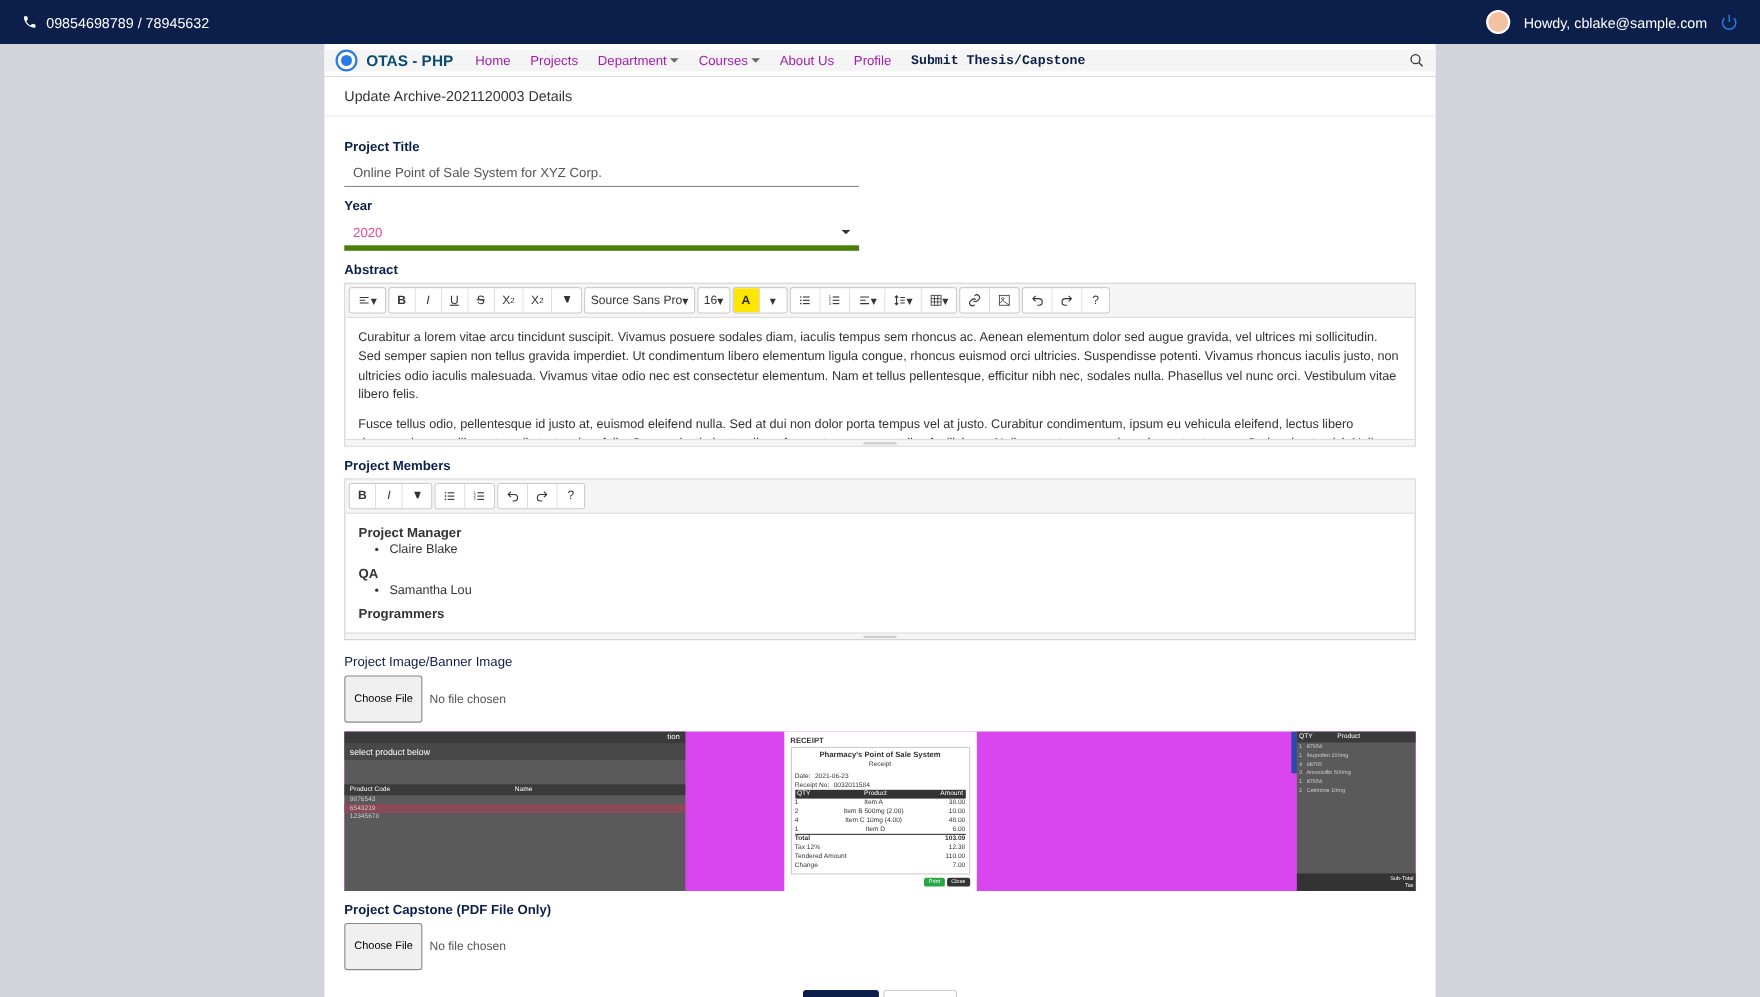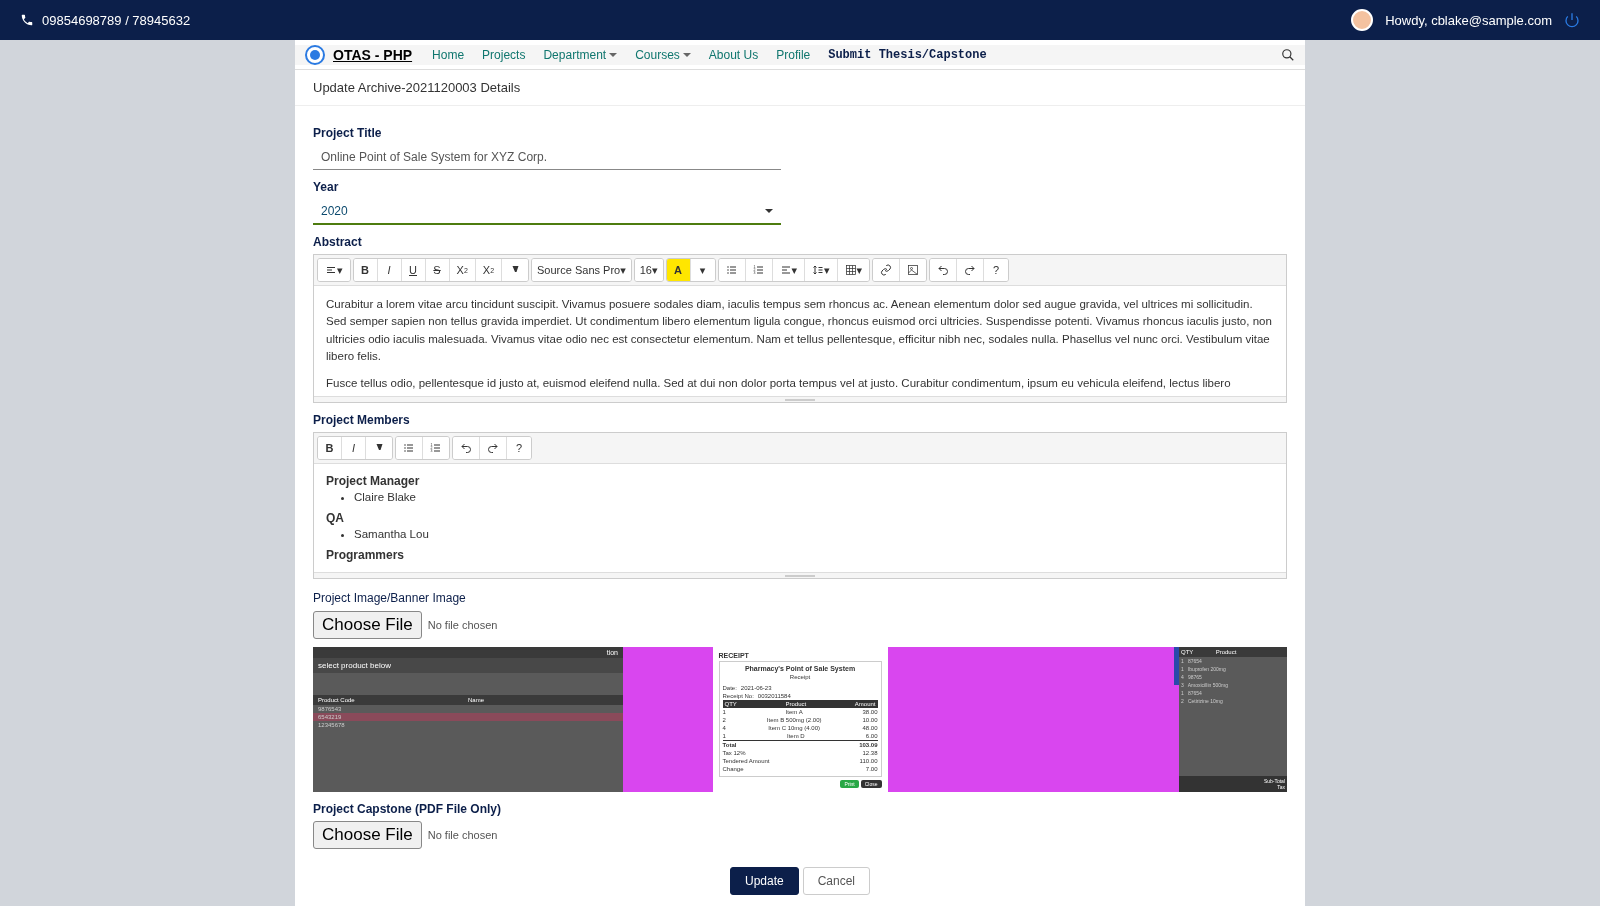--- a/index.html
+++ b/index.html
@@ -8,51 +8,51 @@
 .topbar-left { display: flex; align-items: center; gap: 8px; }
 .topbar-right { display: flex; align-items: center; gap: 12px; }
 .avatar-circle { width: 22px; height: 22px; border-radius: 50%; background: #f4c2a0; border: 2px solid #fff; }
 .phone-icon { width: 14px; height: 14px; fill: #fff; }
 .power-icon { width: 16px; height: 16px; stroke: #2a7ae2; fill: none; stroke-width: 2; }
 .main-wrap { background: #d1d5db; padding: 0; }
 .navbar { background: #f8f9fa; border-bottom: 1px solid #ddd; height: 30px; display: flex; align-items: center; padding: 0 0; max-width: 1010px; margin: 0 auto; position: relative; background: #fff; }
 .navbar-inner { display: flex; align-items: center; width: 100%; padding: 0 10px; background: #f5f5f5; }
 .logo-circle { width: 20px; height: 20px; border-radius: 50%; background: #fff; border: 2px solid #2a7ae2; display: inline-flex; align-items: center; justify-content: center; margin-right: 8px; }
 .logo-inner { width: 10px; height: 10px; border-radius: 50%; background: #2a7ae2; }
-.brand { font-weight: bold; color: #000000; font-size: 14px; margin-right: 20px; text-decoration: underline; }
+.brand { font-weight: bold; color: #0c4a6e; font-size: 14px; margin-right: 20px; }
 .nav-links { display: flex; gap: 18px; font-size: 12px; }
-.nav-link { color: #0f766e; cursor: pointer; display: flex; align-items: center; gap: 3px; }
+.nav-link { color: #a21caf; cursor: pointer; display: flex; align-items: center; gap: 3px; }
 .nav-link.bold { font-weight: bold; color: #0c1f4a; font-family: Liberation Mono, monospace; }
 .caret-down { width: 0; height: 0; border-left: 4px solid transparent; border-right: 4px solid transparent; border-top: 4px solid #666; }
 .search-icon-nav { margin-left: auto; width: 14px; height: 14px; }
 .content { max-width: 1010px; margin: 0 auto; background: #fff; padding: 0; }
 .page-header { padding: 10px 18px; font-size: 13px; color: #333; border-bottom: 1px solid #eee; }
 .form-body { padding: 10px 18px 20px; }
 .field-label { color: #0c1f4a; font-weight: bold; font-size: 12px; margin: 10px 0 5px; }
 .text-input { width: 48%; padding: 5px 8px; border: none; border-bottom: 1px solid #888; font-size: 12px; color: #555; background: transparent; }
 .select-wrap { width: 48%; position: relative; }
-.select-input { width: 100%; padding: 5px 8px; border: none; border-bottom: 2px solid #4d7c0f; font-size: 12px; color: #0c4a6e; background: transparent; appearance: none; }
+.select-input { width: 100%; padding: 5px 8px; border: none; border-bottom: 5px solid #4d7c0f; font-size: 12px; color: #ec4899; background: transparent; appearance: none; }
 .select-caret { position: absolute; right: 8px; top: 10px; width: 0; height: 0; border-left: 4px solid transparent; border-right: 4px solid transparent; border-top: 4px solid #333; }
 .editor { border: 1px solid #ccc; margin-top: 5px; }
 .toolbar { background: #f5f5f5; border-bottom: 1px solid #ddd; padding: 3px; display: flex; gap: 2px; flex-wrap: wrap; align-items: center; }
 .tb-group { display: flex; border: 1px solid #ccc; border-radius: 3px; overflow: hidden; }
 .tb-btn { background: #fff; border: none; border-right: 1px solid #ddd; padding: 3px 7px; font-size: 11px; cursor: pointer; min-width: 24px; height: 22px; display: flex; align-items: center; justify-content: center; color: #333; }
 .tb-btn:last-child { border-right: none; }
 .tb-btn.highlight { background: #ffe600; font-weight: bold; }
 .tb-select { background: #fff; border: none; padding: 2px 5px; font-size: 11px; height: 22px; cursor: pointer; }
 .editor-content { padding: 10px 12px; font-size: 11.5px; color: #333; line-height: 1.5; max-height: 110px; overflow-y: auto; position: relative; }
 .editor-content p { margin-bottom: 10px; }
 .editor-members { padding: 8px 12px; font-size: 12px; color: #333; max-height: 110px; overflow-y: auto; }
 .editor-members h4 { font-size: 12px; font-weight: bold; margin: 2px 0; }
 .editor-members ul { margin: 3px 0 8px 28px; font-size: 11.5px; }
 .grabber { height: 6px; background: #f5f5f5; border-top: 1px solid #ddd; position: relative; }
 .grabber::after { content: ""; position: absolute; left: 50%; top: 2px; width: 30px; height: 2px; background: #ccc; transform: translateX(-50%); }
 .section-label { color: #0c1f4a; font-size: 12px; margin: 12px 0 6px; }
 .file-row { display: flex; align-items: center; gap: 6px; font-size: 12px; }
-.file-btn { border: 1px solid #888; border-radius: 3px; padding: 3px 8px; background: #f0f0f0; font-size: 17px; cursor: pointer; }
+.file-btn { border: 1px solid #888; border-radius: 3px; padding: 15px 8px; background: #f0f0f0; font-size: 10px; cursor: pointer; }
 .file-text { color: #555; font-size: 11px; }
 .banner-preview { margin-top: 8px; width: 100%; height: 145px; background: #d946ef; position: relative; display: flex; align-items: center; justify-content: center; overflow: hidden; }
 .receipt-box { background: #fff; width: 175px; padding: 6px; font-size: 7px; color: #333; }
 .receipt-title { text-align: center; font-weight: bold; font-size: 7px; margin-bottom: 2px; }
 .receipt-sub { text-align: center; font-size: 6px; margin-bottom: 4px; }
 .receipt-line { display: flex; justify-content: space-between; font-size: 6px; padding: 1px 0; }
 .receipt-header-row { background: #333; color: #fff; display: flex; justify-content: space-between; font-size: 6px; padding: 1px 2px; }
 .receipt-total { font-weight: bold; border-top: 1px solid #333; }
 .receipt-btns { display: flex; gap: 2px; justify-content: flex-end; margin-top: 3px; }
 .rb { font-size: 5px; padding: 1px 4px; border-radius: 2px; color: #fff; }

